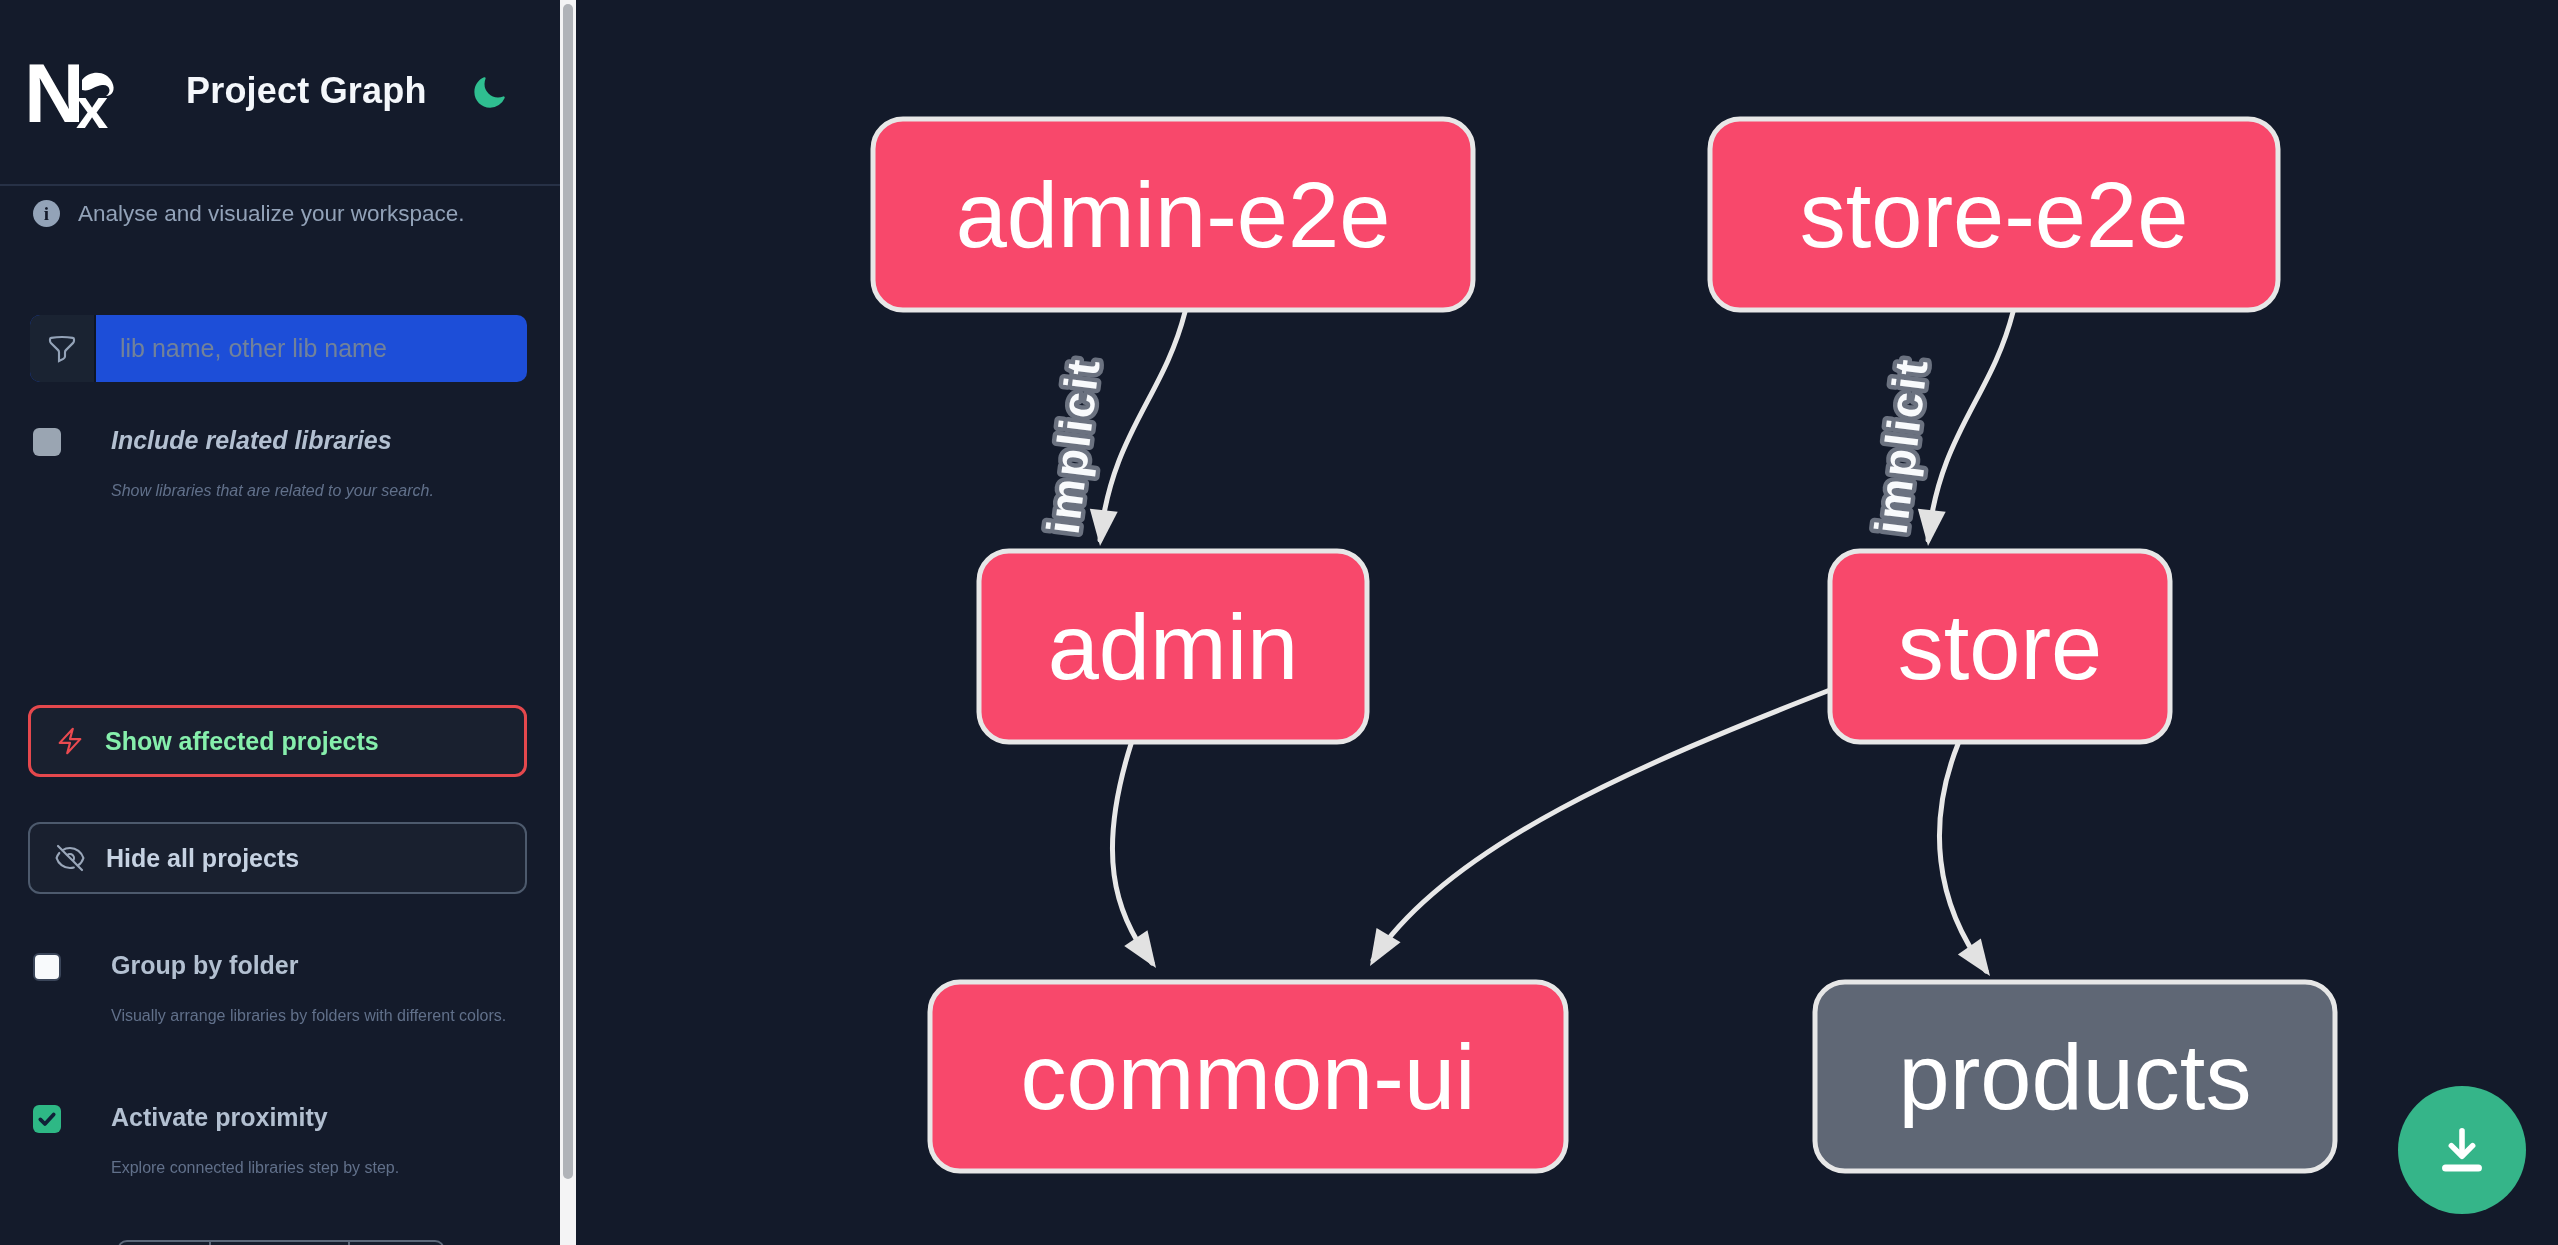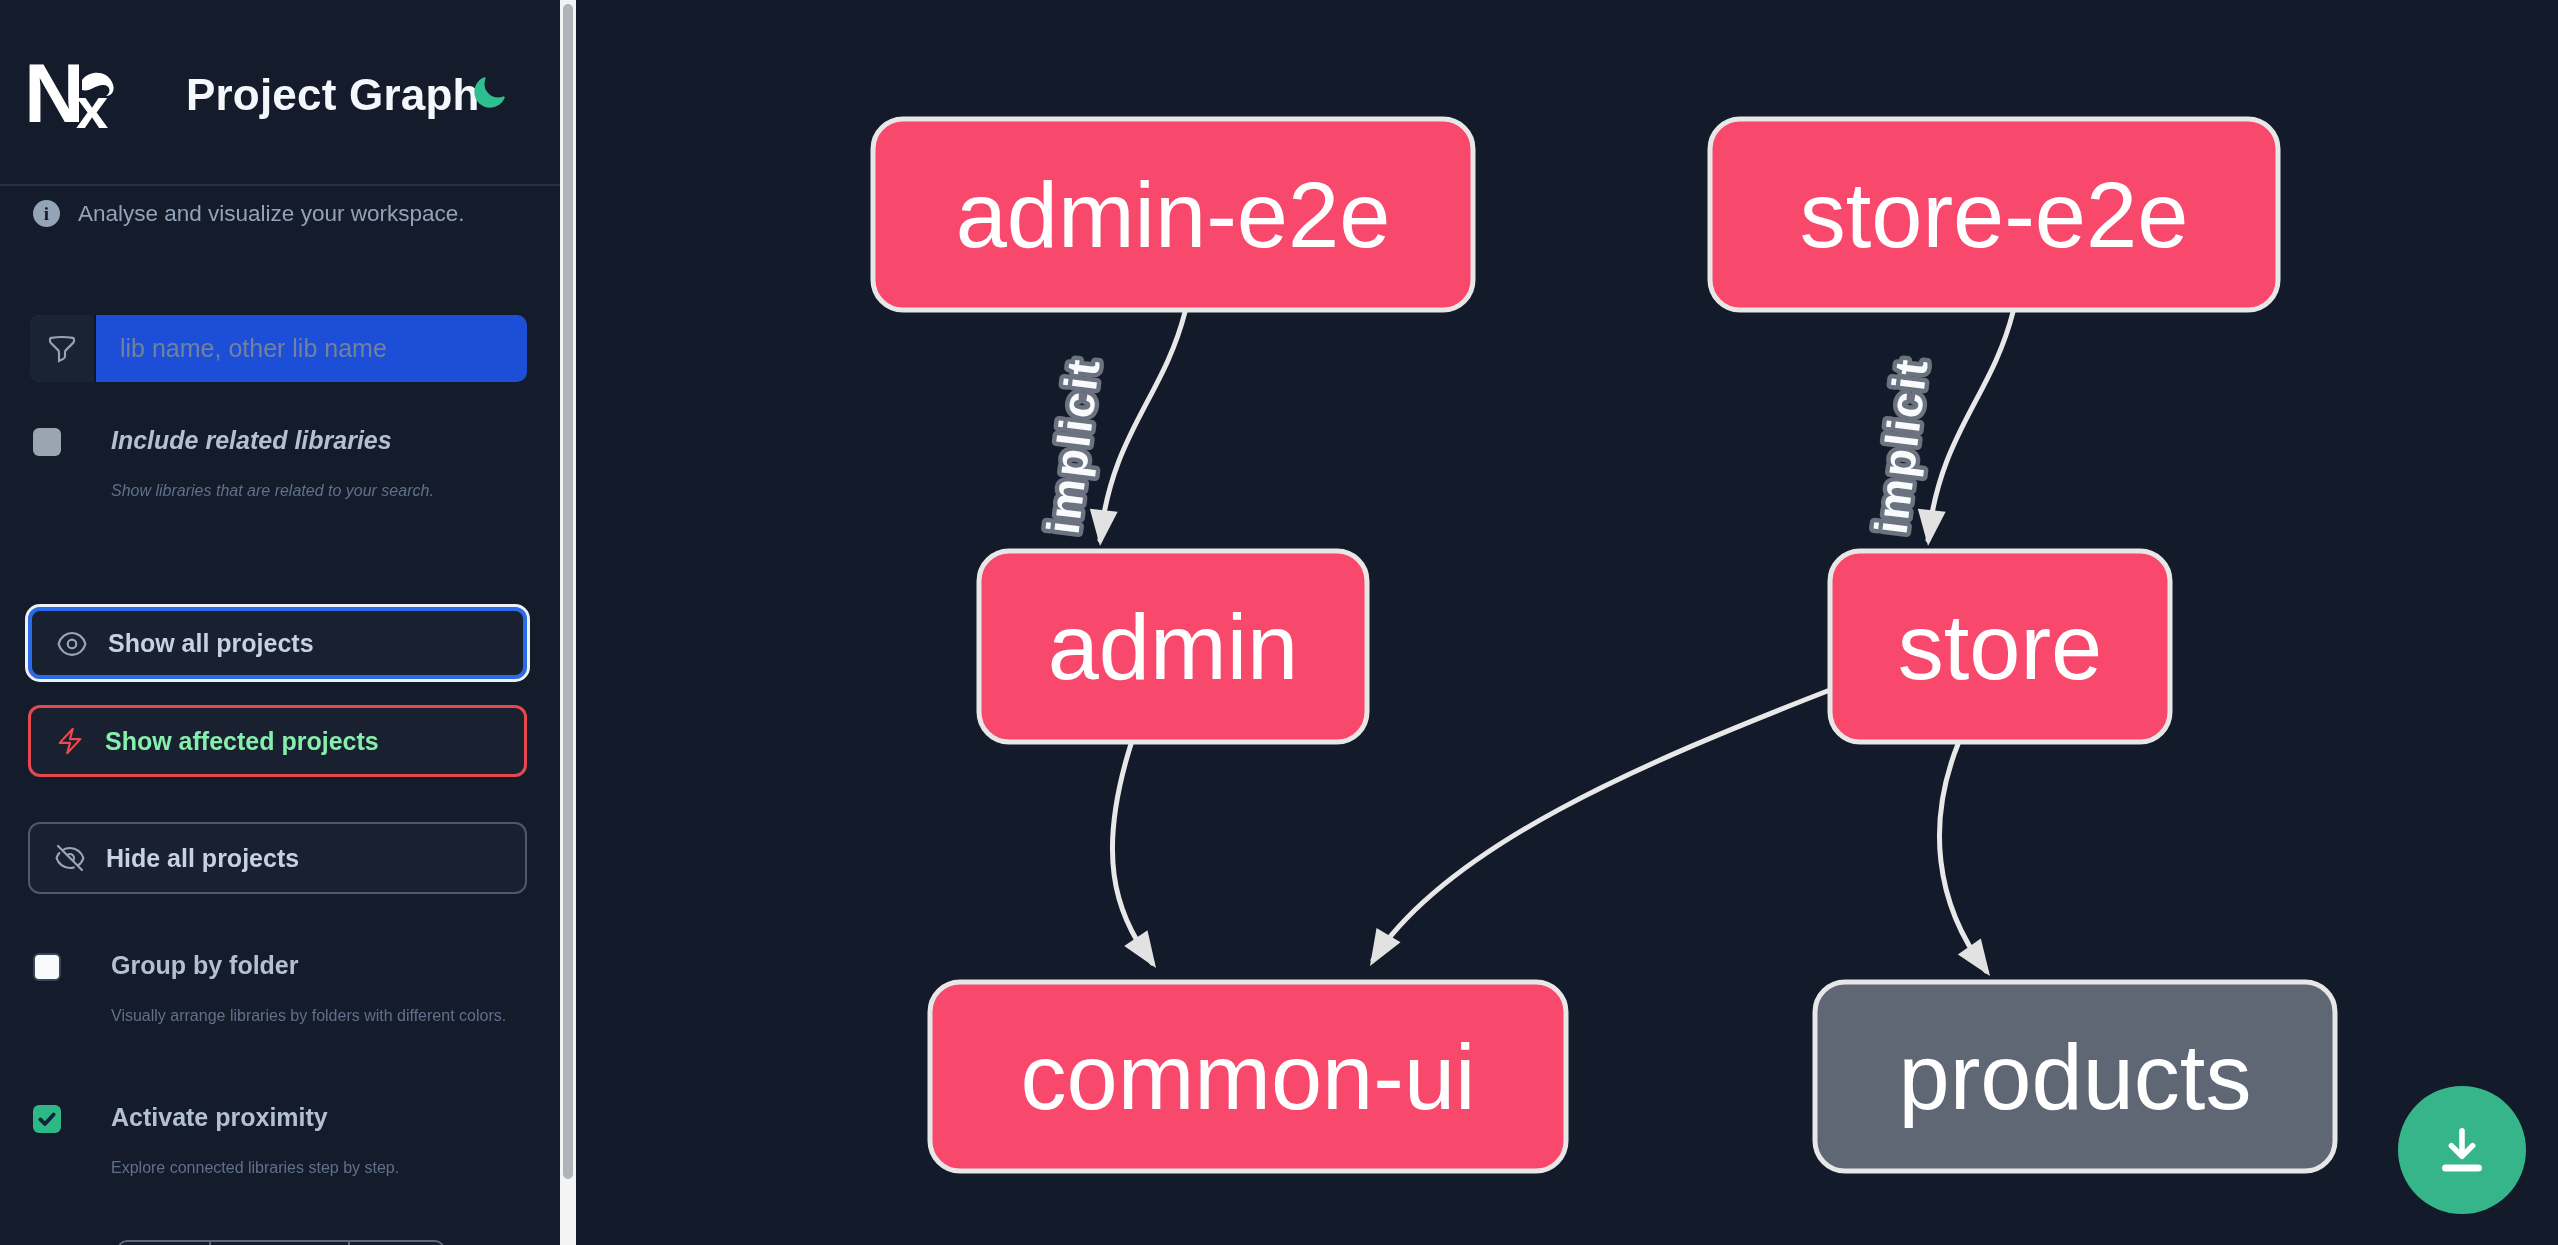--- a/index.html
+++ b/index.html
@@ -3,21 +3,21 @@
 <meta charset="utf-8">
 <style>
   * { margin:0; padding:0; box-sizing:border-box; }
   html,body { width:2558px; height:1245px; overflow:hidden;
     font-family:"Liberation Sans", sans-serif; background:#131a2a; }
 
   
   .sidebar { position:absolute; left:0; top:0; width:560px; height:1245px;
     background:#141b2b; }
   .brand-logo { position:absolute; left:28px; top:52px; width:100px; height:80px; }
-  .app-title { position:absolute; left:186px; top:70px; font-size:44px; font-weight:700;
+  .app-title { position:absolute; left:186px; top:70px; font-size:36px; font-weight:700;
     color:#f4f7fb; letter-spacing:0.2px; }
   .moon-btn { position:absolute; left:469px; top:74px; width:40px; height:40px;
     background:none; border:none; cursor:pointer; }
   .header-divider { position:absolute; left:0; top:184px; width:560px; height:2px;
     background:#273146; }
 
   .tagline-row { position:absolute; left:33px; top:200px; width:500px; display:flex;
     align-items:flex-start; }
   .info-badge { width:27px; height:27px; border-radius:50%; background:#93a3b8;
     color:#141b2b; font-size:19px; font-weight:700; display:flex; align-items:center;
@@ -109,27 +109,20 @@
     </span>
     <input type="text" placeholder="lib name, other lib name" style="">
   </div>
 
   <div class="check-row" style="top:426px;font-style:italic;">
     <span class="checkbox cb-disabled"></span>
     <span class="check-label">Include related libraries</span>
     <span class="check-desc" style="width:420px">Show libraries that are related to your search.</span>
   </div>
 
-  <button class="action-btn btn-focused" style="top:607px;">
-    <svg width="32" height="32" viewBox="0 0 24 24" fill="none" stroke="#9aa7ba" stroke-width="1.6">
-      <path d="M2.04 12.32C3.42 7.51 7.36 4.5 12 4.5s8.58 3.01 9.96 7.82c.07.24.07.49 0 .73C20.58 17.86 16.64 20.88 12 20.88s-8.58-3.02-9.96-7.83a1.33 1.33 0 0 1 0-.73z"></path>
-      <circle cx="12" cy="12.7" r="3.2"></circle>
-    </svg>
-    <span>Show all projects</span>
-  </button>
 
   <button class="action-btn btn-affected" style="top:705px;">
     <svg width="30" height="30" viewBox="0 0 24 24" fill="none" stroke="#ea4a50" stroke-width="1.7" stroke-linejoin="round">
       <path d="M3.75 13.5 14.25 2.25 12 10.5h8.25L9.75 21.75 12 13.5H3.75z"></path>
     </svg>
     <span>Show affected projects</span>
   </button>
 
   <button class="action-btn" style="top:822px;">
     <svg width="32" height="32" viewBox="0 0 24 24" fill="none" stroke="#9aa7ba" stroke-width="1.6" stroke-linecap="round">

